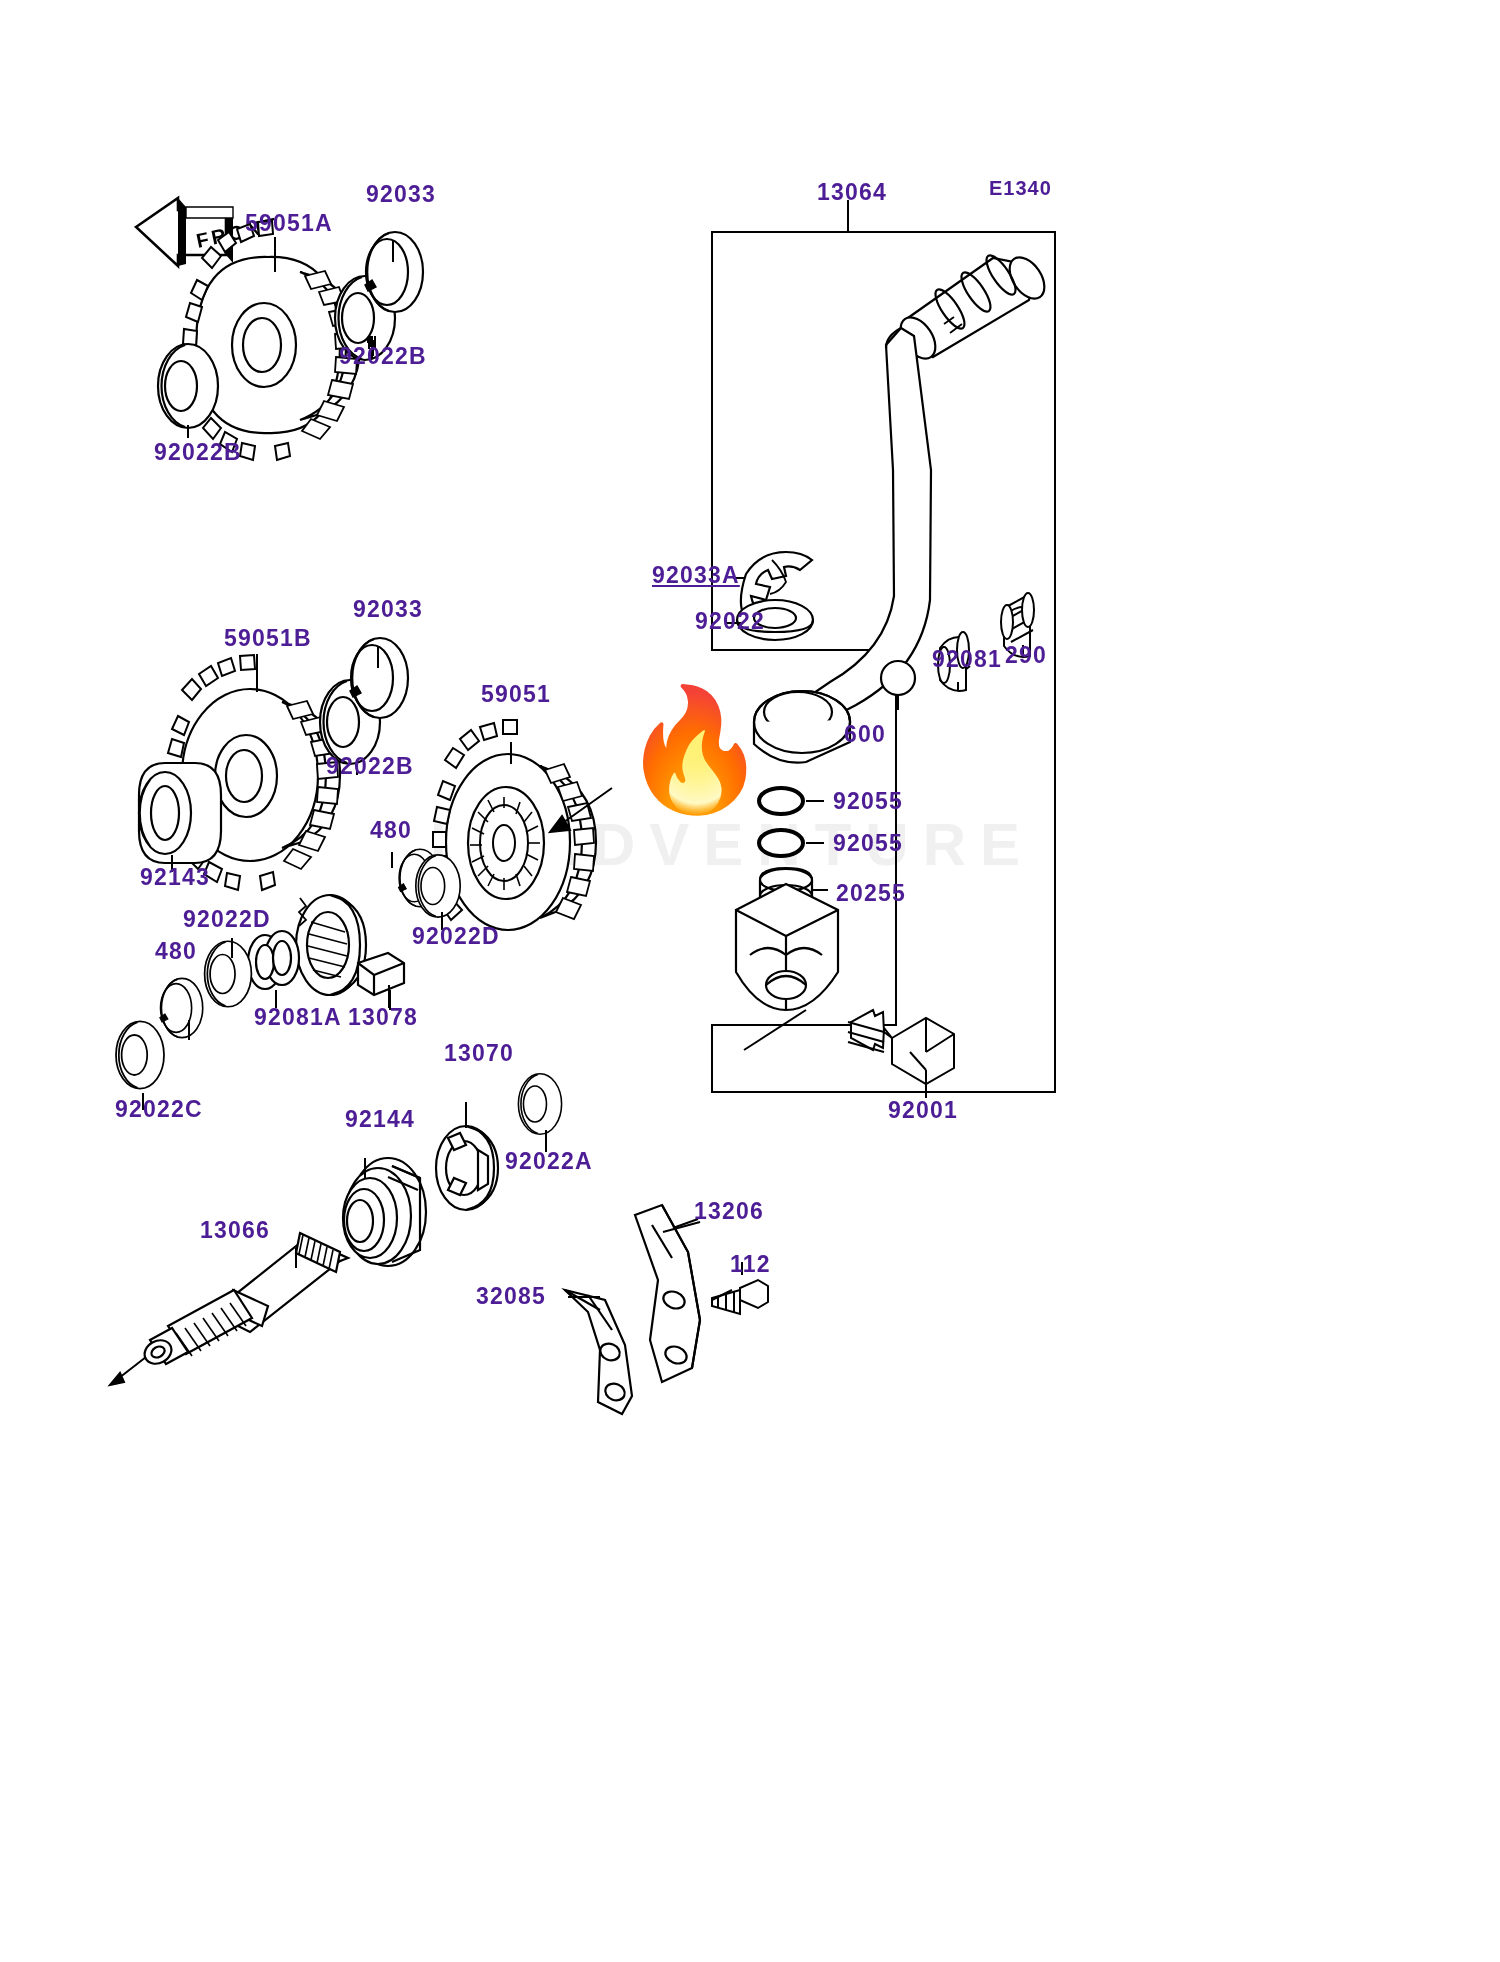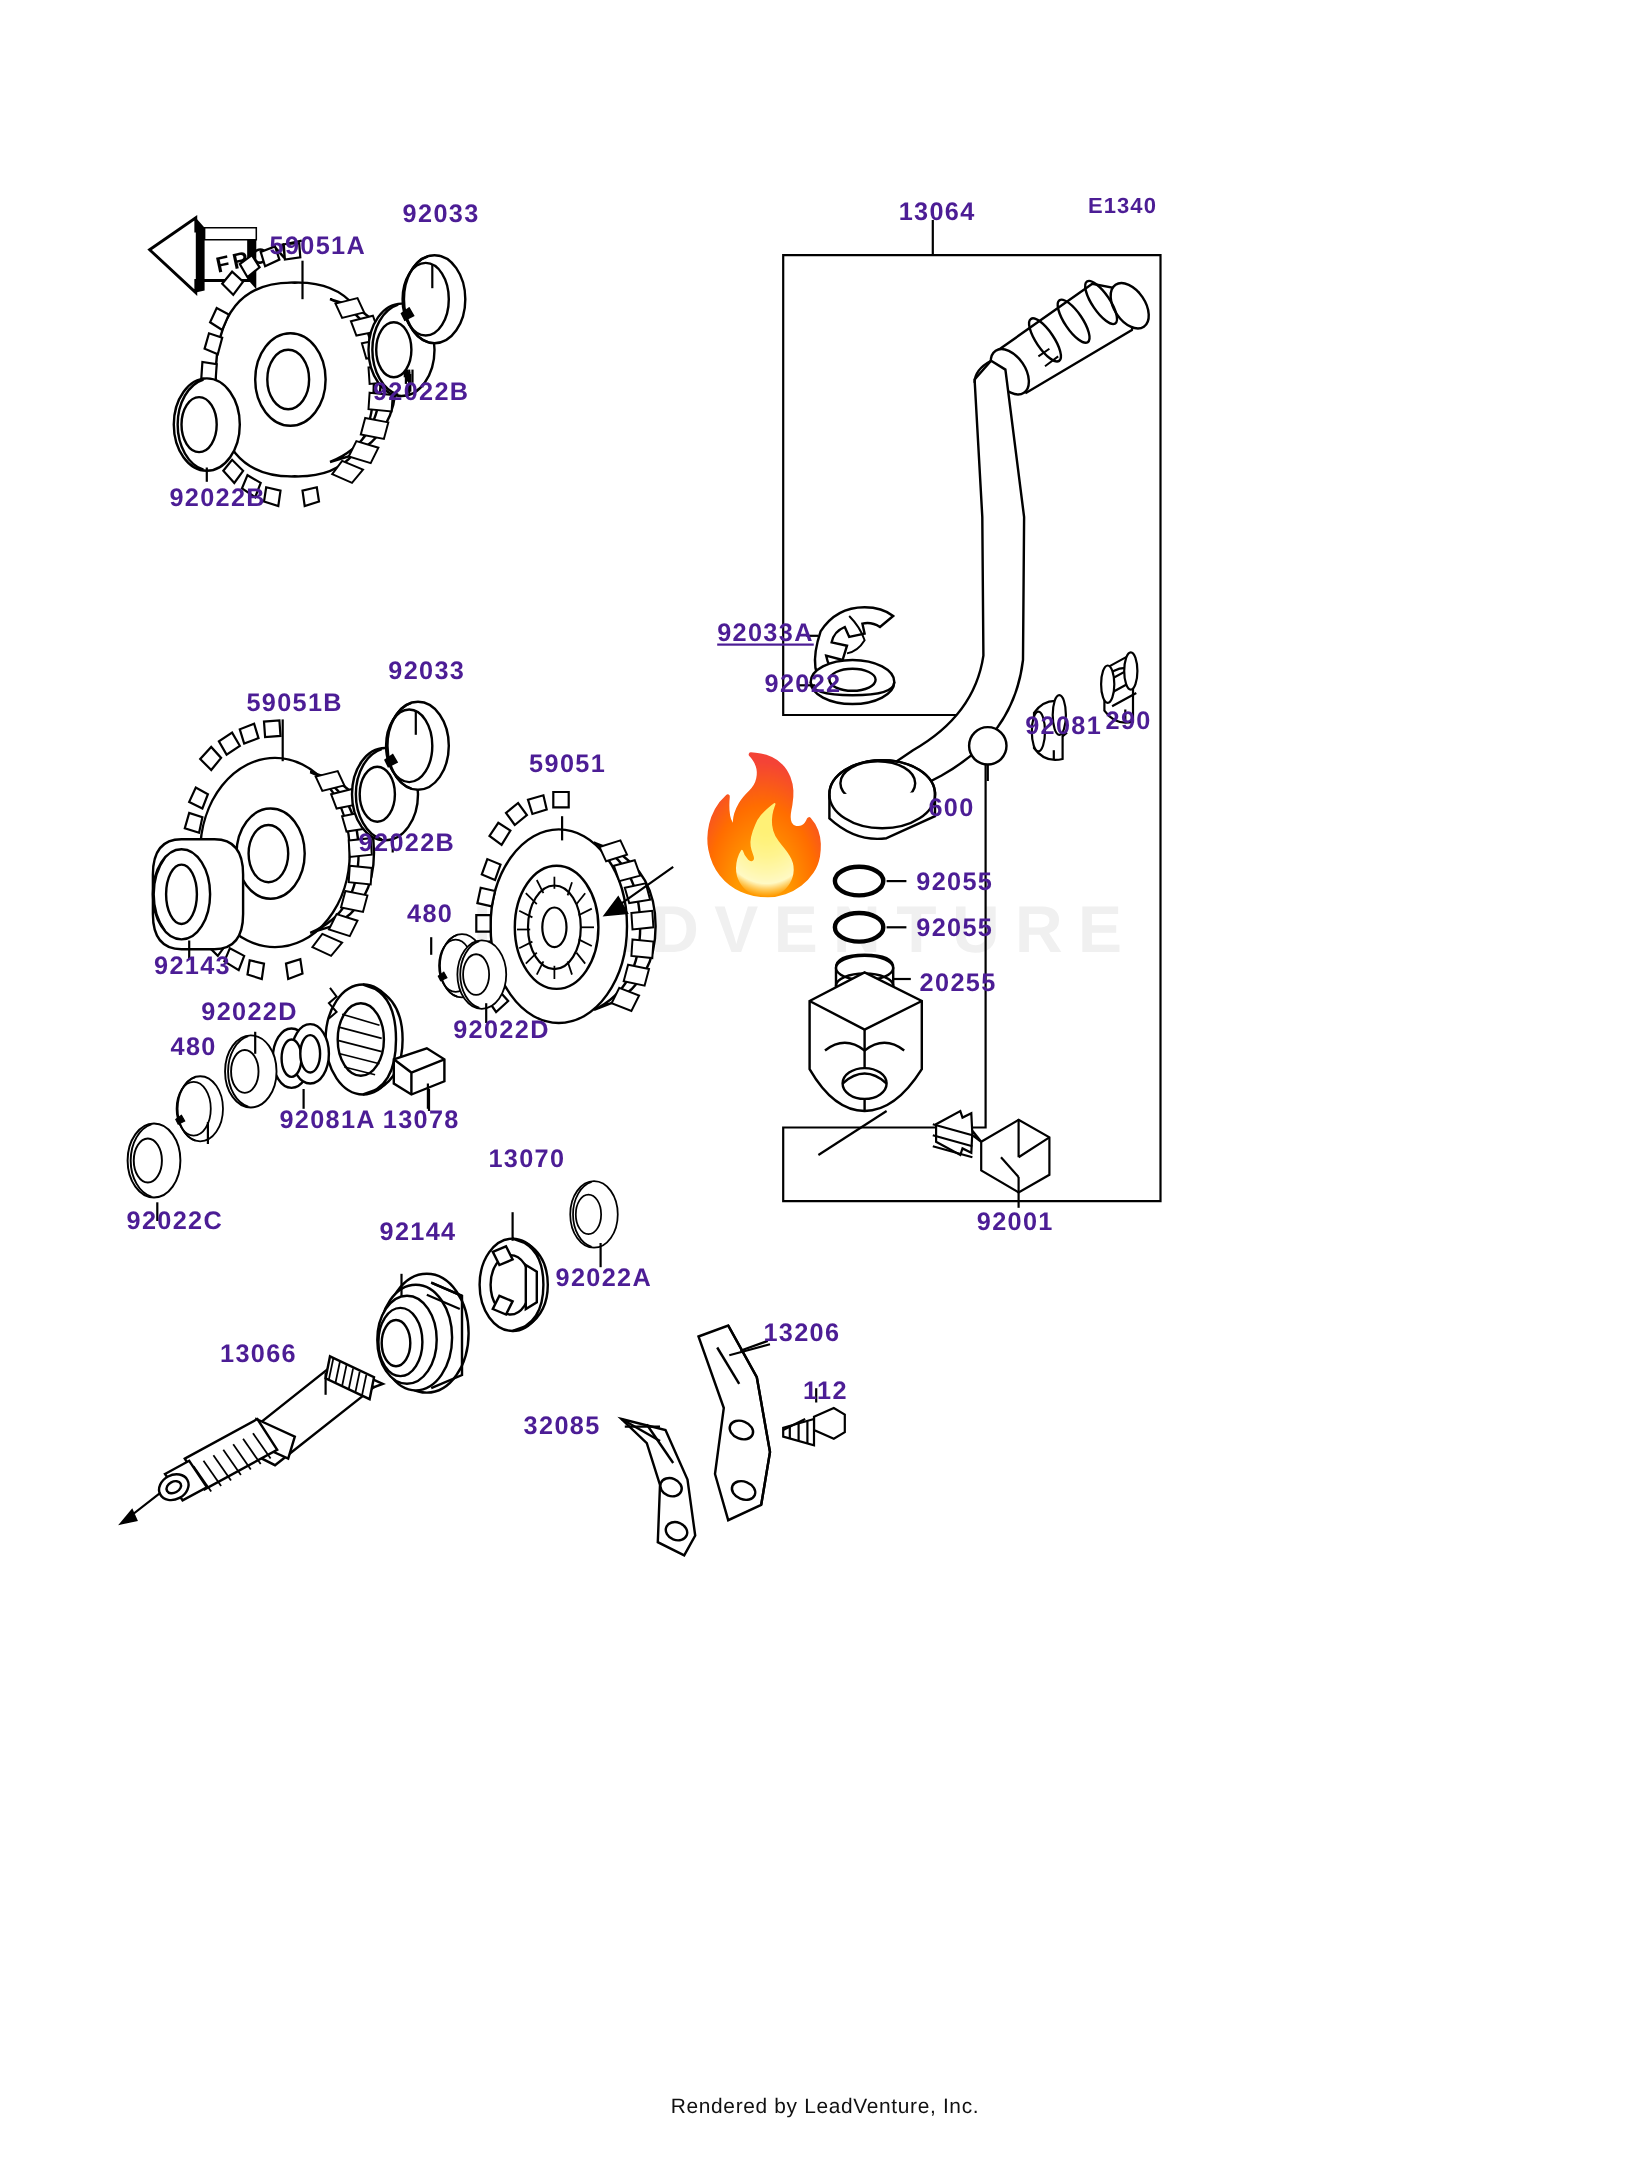--- a/index.html
+++ b/index.html
@@ -555,14 +555,13 @@
 
   <div class="lbl" style="left:444px; top:1042px;">13070</div>
   <div class="lbl" style="left:505px; top:1150px;">92022A</div>
   <div class="lbl" style="left:345px; top:1108px;">92144</div>
   <div class="lbl" style="left:200px; top:1219px;">13066</div>
 
   <div class="lbl" style="left:694px; top:1200px;">13206</div>
   <div class="lbl" style="left:730px; top:1253px;">112</div>
   <div class="lbl" style="left:476px; top:1285px;">32085</div>
 
-  <div class="footer">Rendered by LeadVenture, Inc.</div>
 </div>
 
 </body></html>

